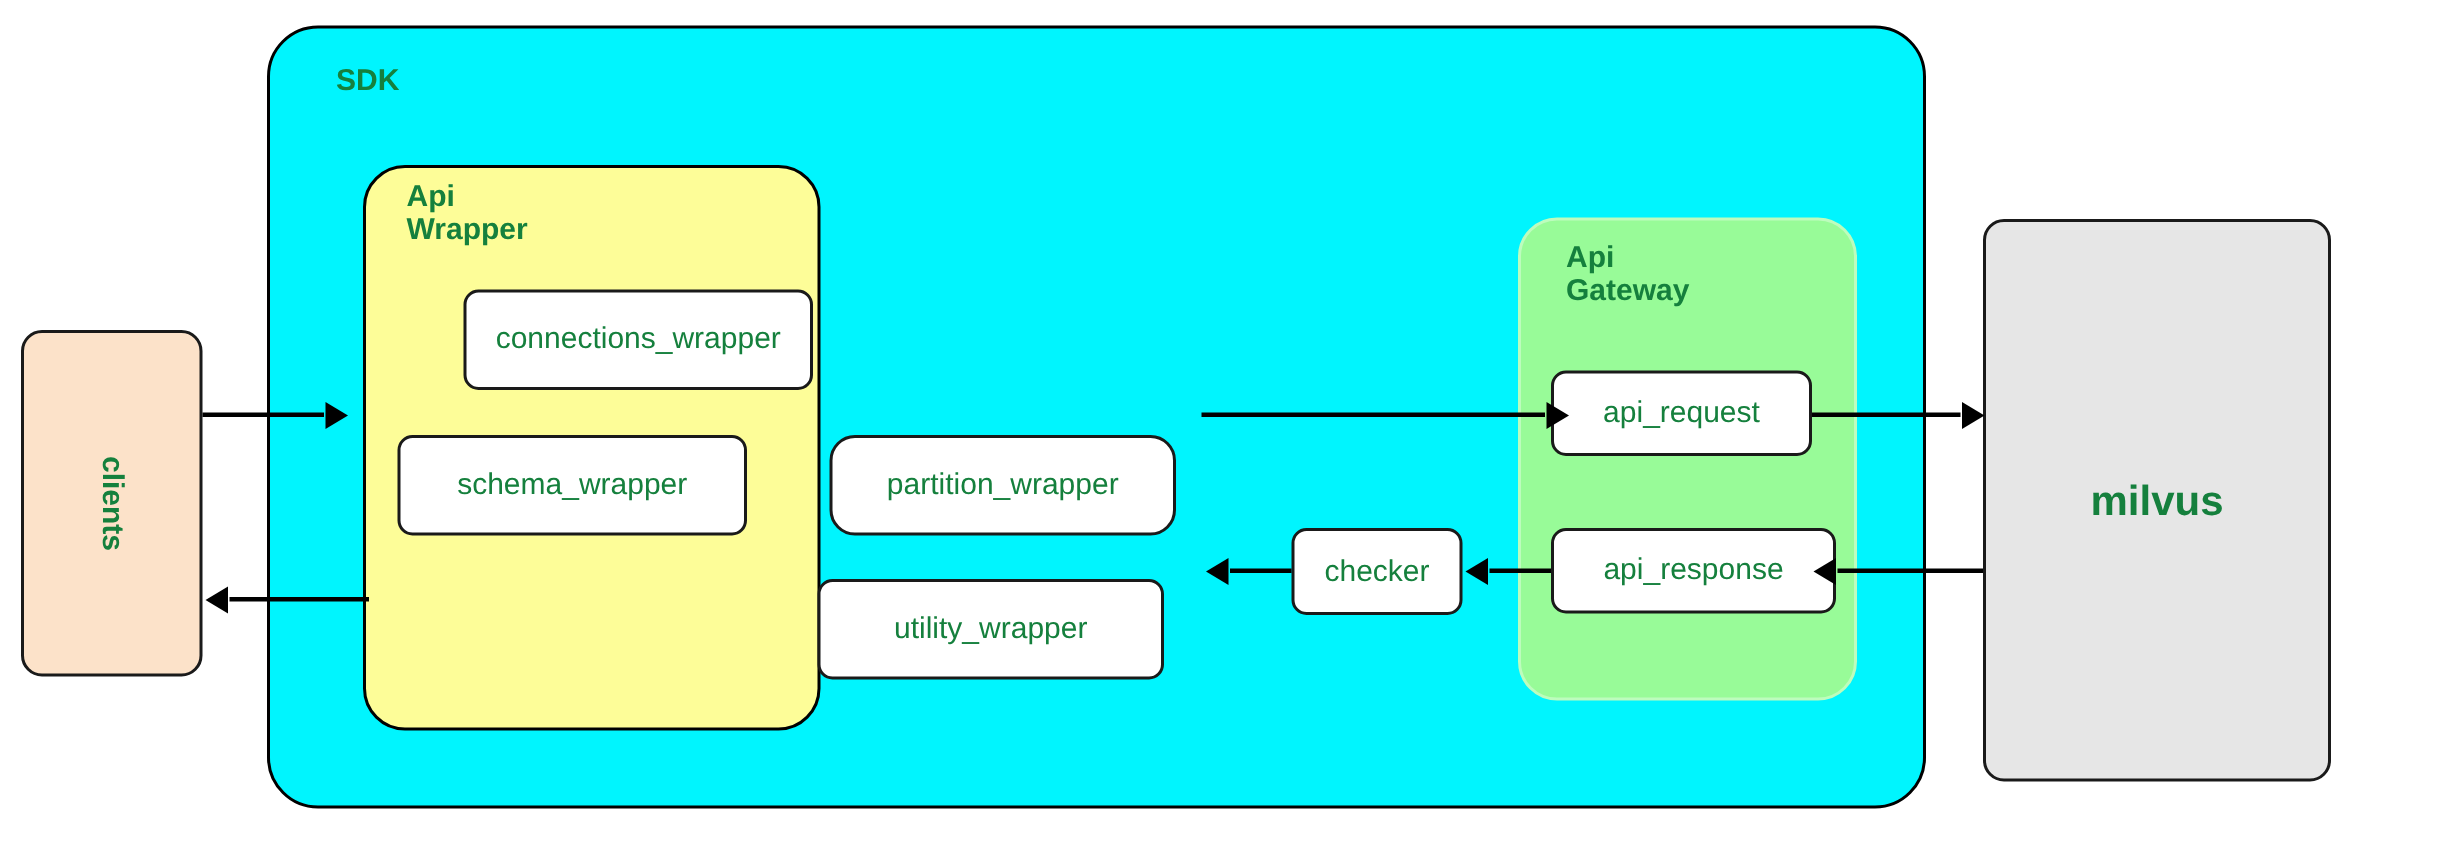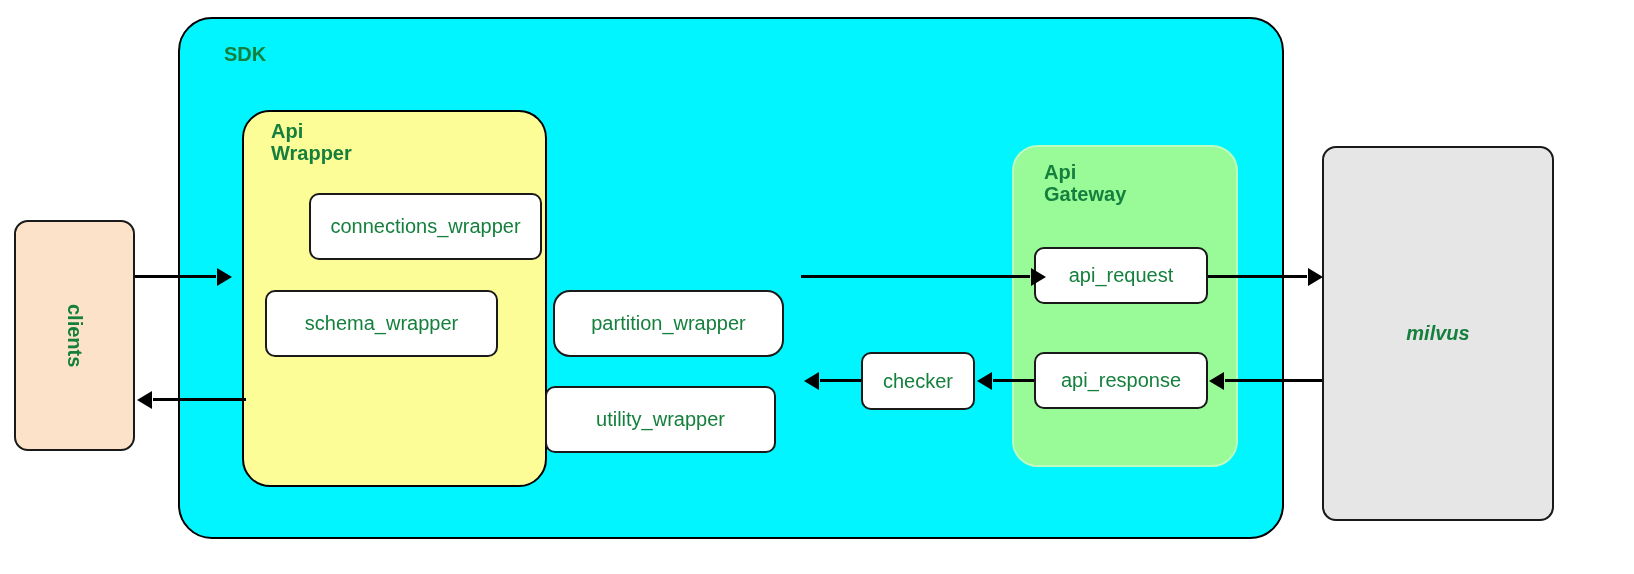--- a/index.html
+++ b/index.html
@@ -120,23 +120,22 @@
   .milvus-box {
     left: 1322px;
     top: 146px;
     width: 232px;
     height: 375px;
     background: #e6e6e6;
     border: 2px solid #1a1a1a;
     border-radius: 14px;
   }
   .milvus-box .lbl {
-    font-size: 20px;
-    font-weight: bold;
-    font-style: italic;
+    font-size: 28px;
+    font-weight: bold;
   }
 
   
   .checker-box {
     left: 861px;
     top: 352px;
     width: 114px;
     height: 58px;
   }
 
@@ -198,21 +197,21 @@
   </div>
 
   <div class="box gateway-box">
     <span class="lbl gateway-title">Api
 Gateway</span>
   </div>
 
   <div class="box node" style="left:1034px; top:247px; width:174px; height:57px;">
     <span class="lbl">api_request</span>
   </div>
-  <div class="box node" style="left:1034px; top:352px; width:174px; height:57px;">
+  <div class="box node" style="left:1034px; top:352px; width:190px; height:57px;">
     <span class="lbl">api_response</span>
   </div>
 
   <div class="box node checker-box">
     <span class="lbl">checker</span>
   </div>
 
   <div class="box milvus-box">
     <span class="lbl">milvus</span>
   </div>

